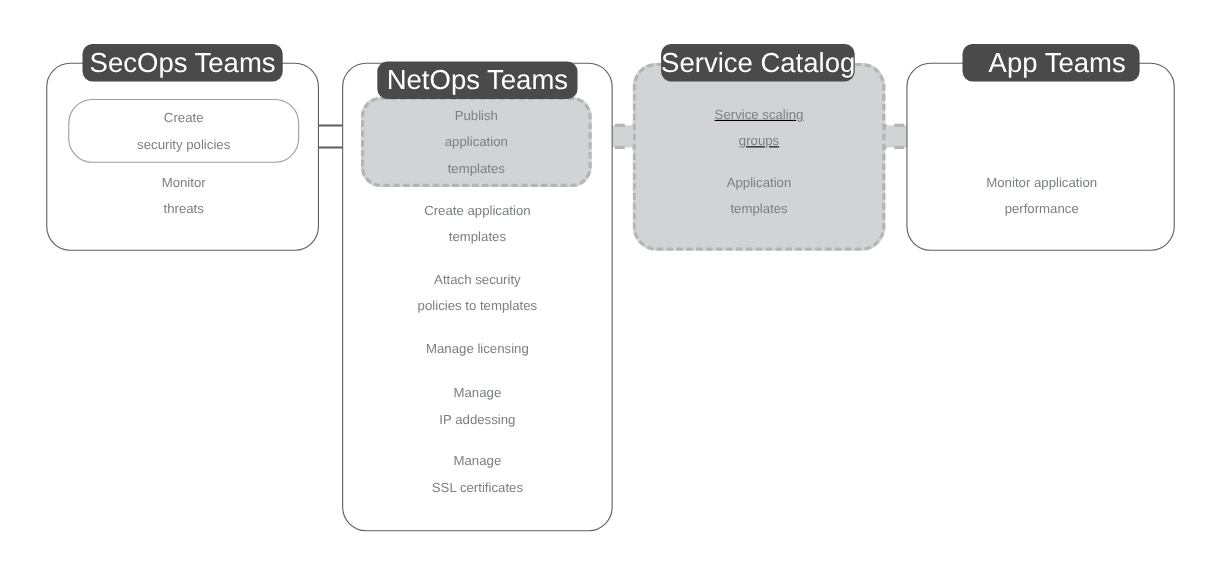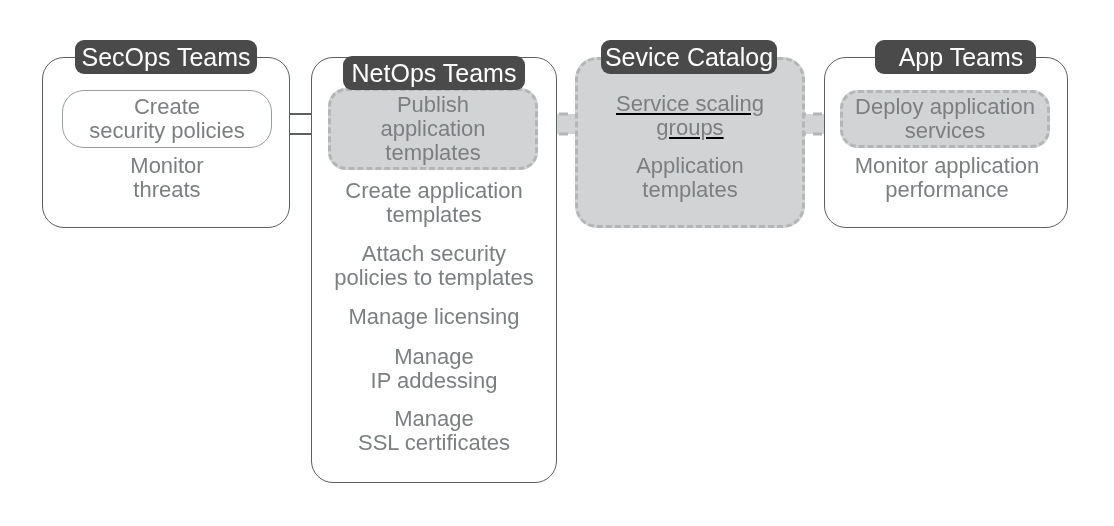--- a/index.html
+++ b/index.html
@@ -65,21 +65,21 @@
     z-index:4;
   }
   .item-plain{
     position:absolute;
     display:flex;align-items:center;justify-content:center;
     text-align:center;
     z-index:4;
   }
   .txt{
     color:#7b7f81;
-    font-size:22px;
+    font-size:12px;
     line-height:24px;
     text-align:center;
     white-space:pre-line;
   }
 </style>
 </head>
 <body>
 
 <div id="stage">
 
@@ -151,42 +151,38 @@
   </div>
 
   <div class="item-plain" style="left:321px;top:405px;width:226px;height:52px;">
     <span class="txt">Manage
 SSL certificates</span>
   </div>
 
   <div class="catalog-box" style="left:575px;top:57px;width:230px;height:171px;"></div>
 
   <div class="pill" style="left:601px;top:40px;width:176px;">
-    <span>Sevice Catalog</span>
+    <span>Service Catalog</span>
   </div>
 
   <div class="item-plain" style="left:580px;top:90px;width:220px;height:52px;text-decoration:underline;">
     <span class="txt">Service scaling
 groups</span>
   </div>
 
   <div class="item-plain" style="left:580px;top:152px;width:220px;height:52px;">
     <span class="txt">Application
 templates</span>
   </div>
 
   <div class="team-box" style="left:824px;top:57px;width:244px;height:171px;"></div>
 
   <div class="pill" style="left:875px;top:40px;width:161px;padding-left:11px;">
     <span>App Teams</span>
   </div>
 
-  <div class="item-shaded" style="left:840px;top:90px;width:210px;height:58px;">
-    <span class="txt">Deploy application
-services</span>
-  </div>
 
   <div class="item-plain" style="left:834px;top:152px;width:226px;height:52px;">
     <span class="txt">Monitor application
 performance</span>
   </div>
 
 </div>
 
 </body></html>

